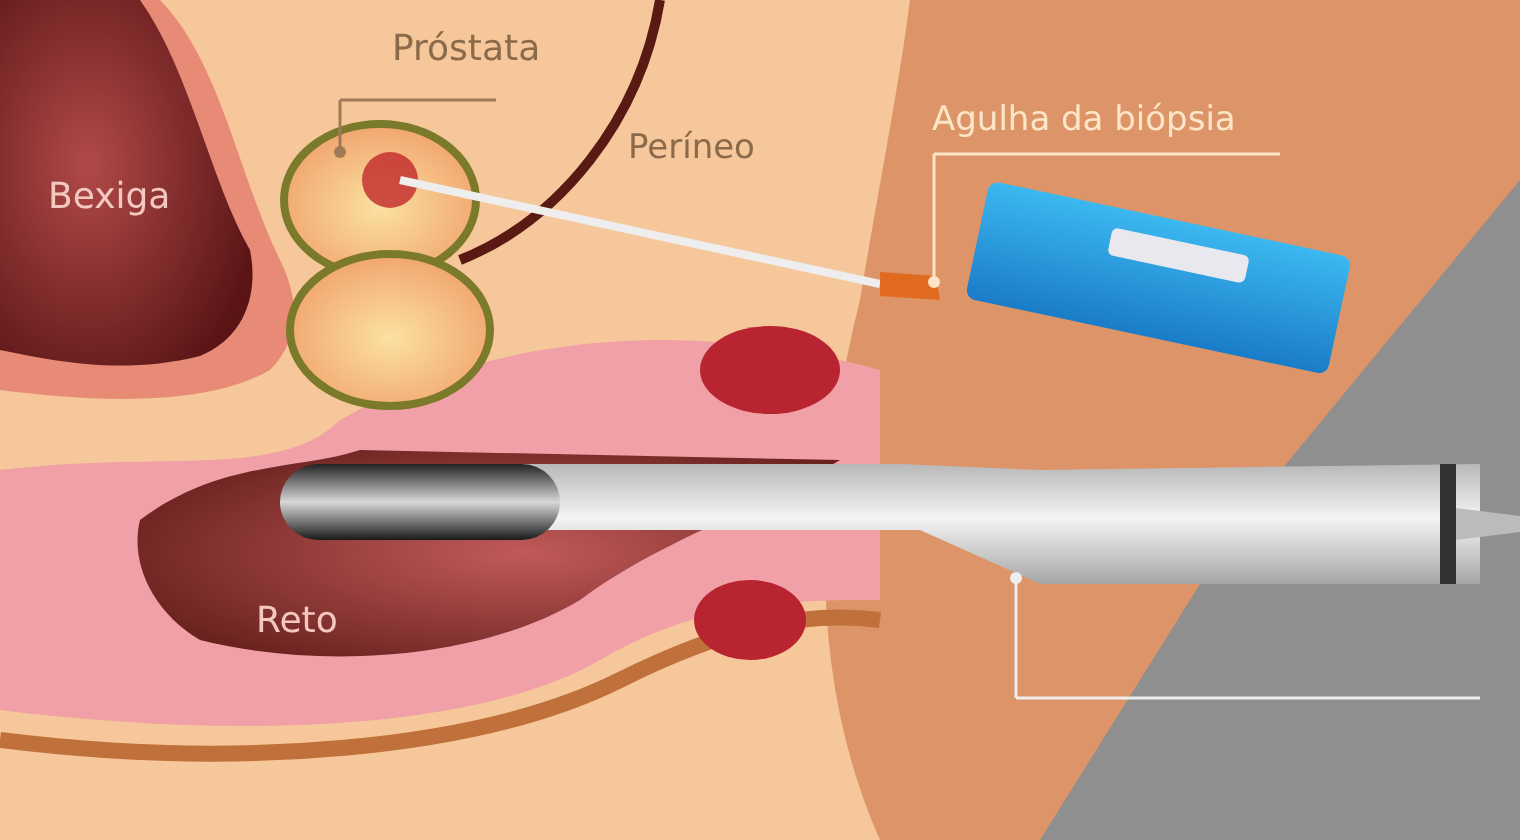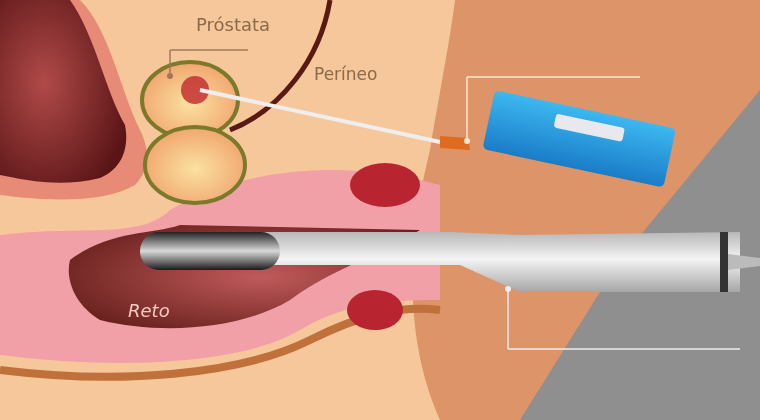--- a/index.html
+++ b/index.html
@@ -79,14 +79,16 @@
   <line x1="467" y1="77" x2="640" y2="77" stroke="#fde6c8" stroke-width="1.5"></line>
   <line x1="467" y1="77" x2="467" y2="140" stroke="#fde6c8" stroke-width="1.5"></line>
   <circle cx="467" cy="141" r="3" fill="#fde6c8"></circle>
   <line x1="508" y1="290" x2="508" y2="349" stroke="#eeeeee" stroke-width="1.5"></line>
   <line x1="508" y1="349" x2="740" y2="349" stroke="#eeeeee" stroke-width="1.5"></line>
   <circle cx="508" cy="289" r="3" fill="#eeeeee"></circle>
 </svg>
 
 <div class="lbl" style="left:196px;top:14px;font-size:18px;color:#8a6a4a;">Próstata</div>
 <div class="lbl" style="left:314px;top:64px;font-size:17px;color:#8a6a4a;">Períneo</div>
-<div class="lbl" style="left:128px;top:300px;font-size:18px;color:#f4c8c0;font-style:italic;">Reto</div>
+<div class="lbl" style="left:24px;top:88px;font-size:18px;color:#f4c8c0;">Bexiga</div>
+<div class="lbl" style="left:466px;top:50px;font-size:17px;color:#fde6c8;">Agulha da biópsia</div>
+<div class="lbl" style="left:128px;top:300px;font-size:18px;color:#f4c8c0;">Reto</div>
 </div>
 
 </body></html>

